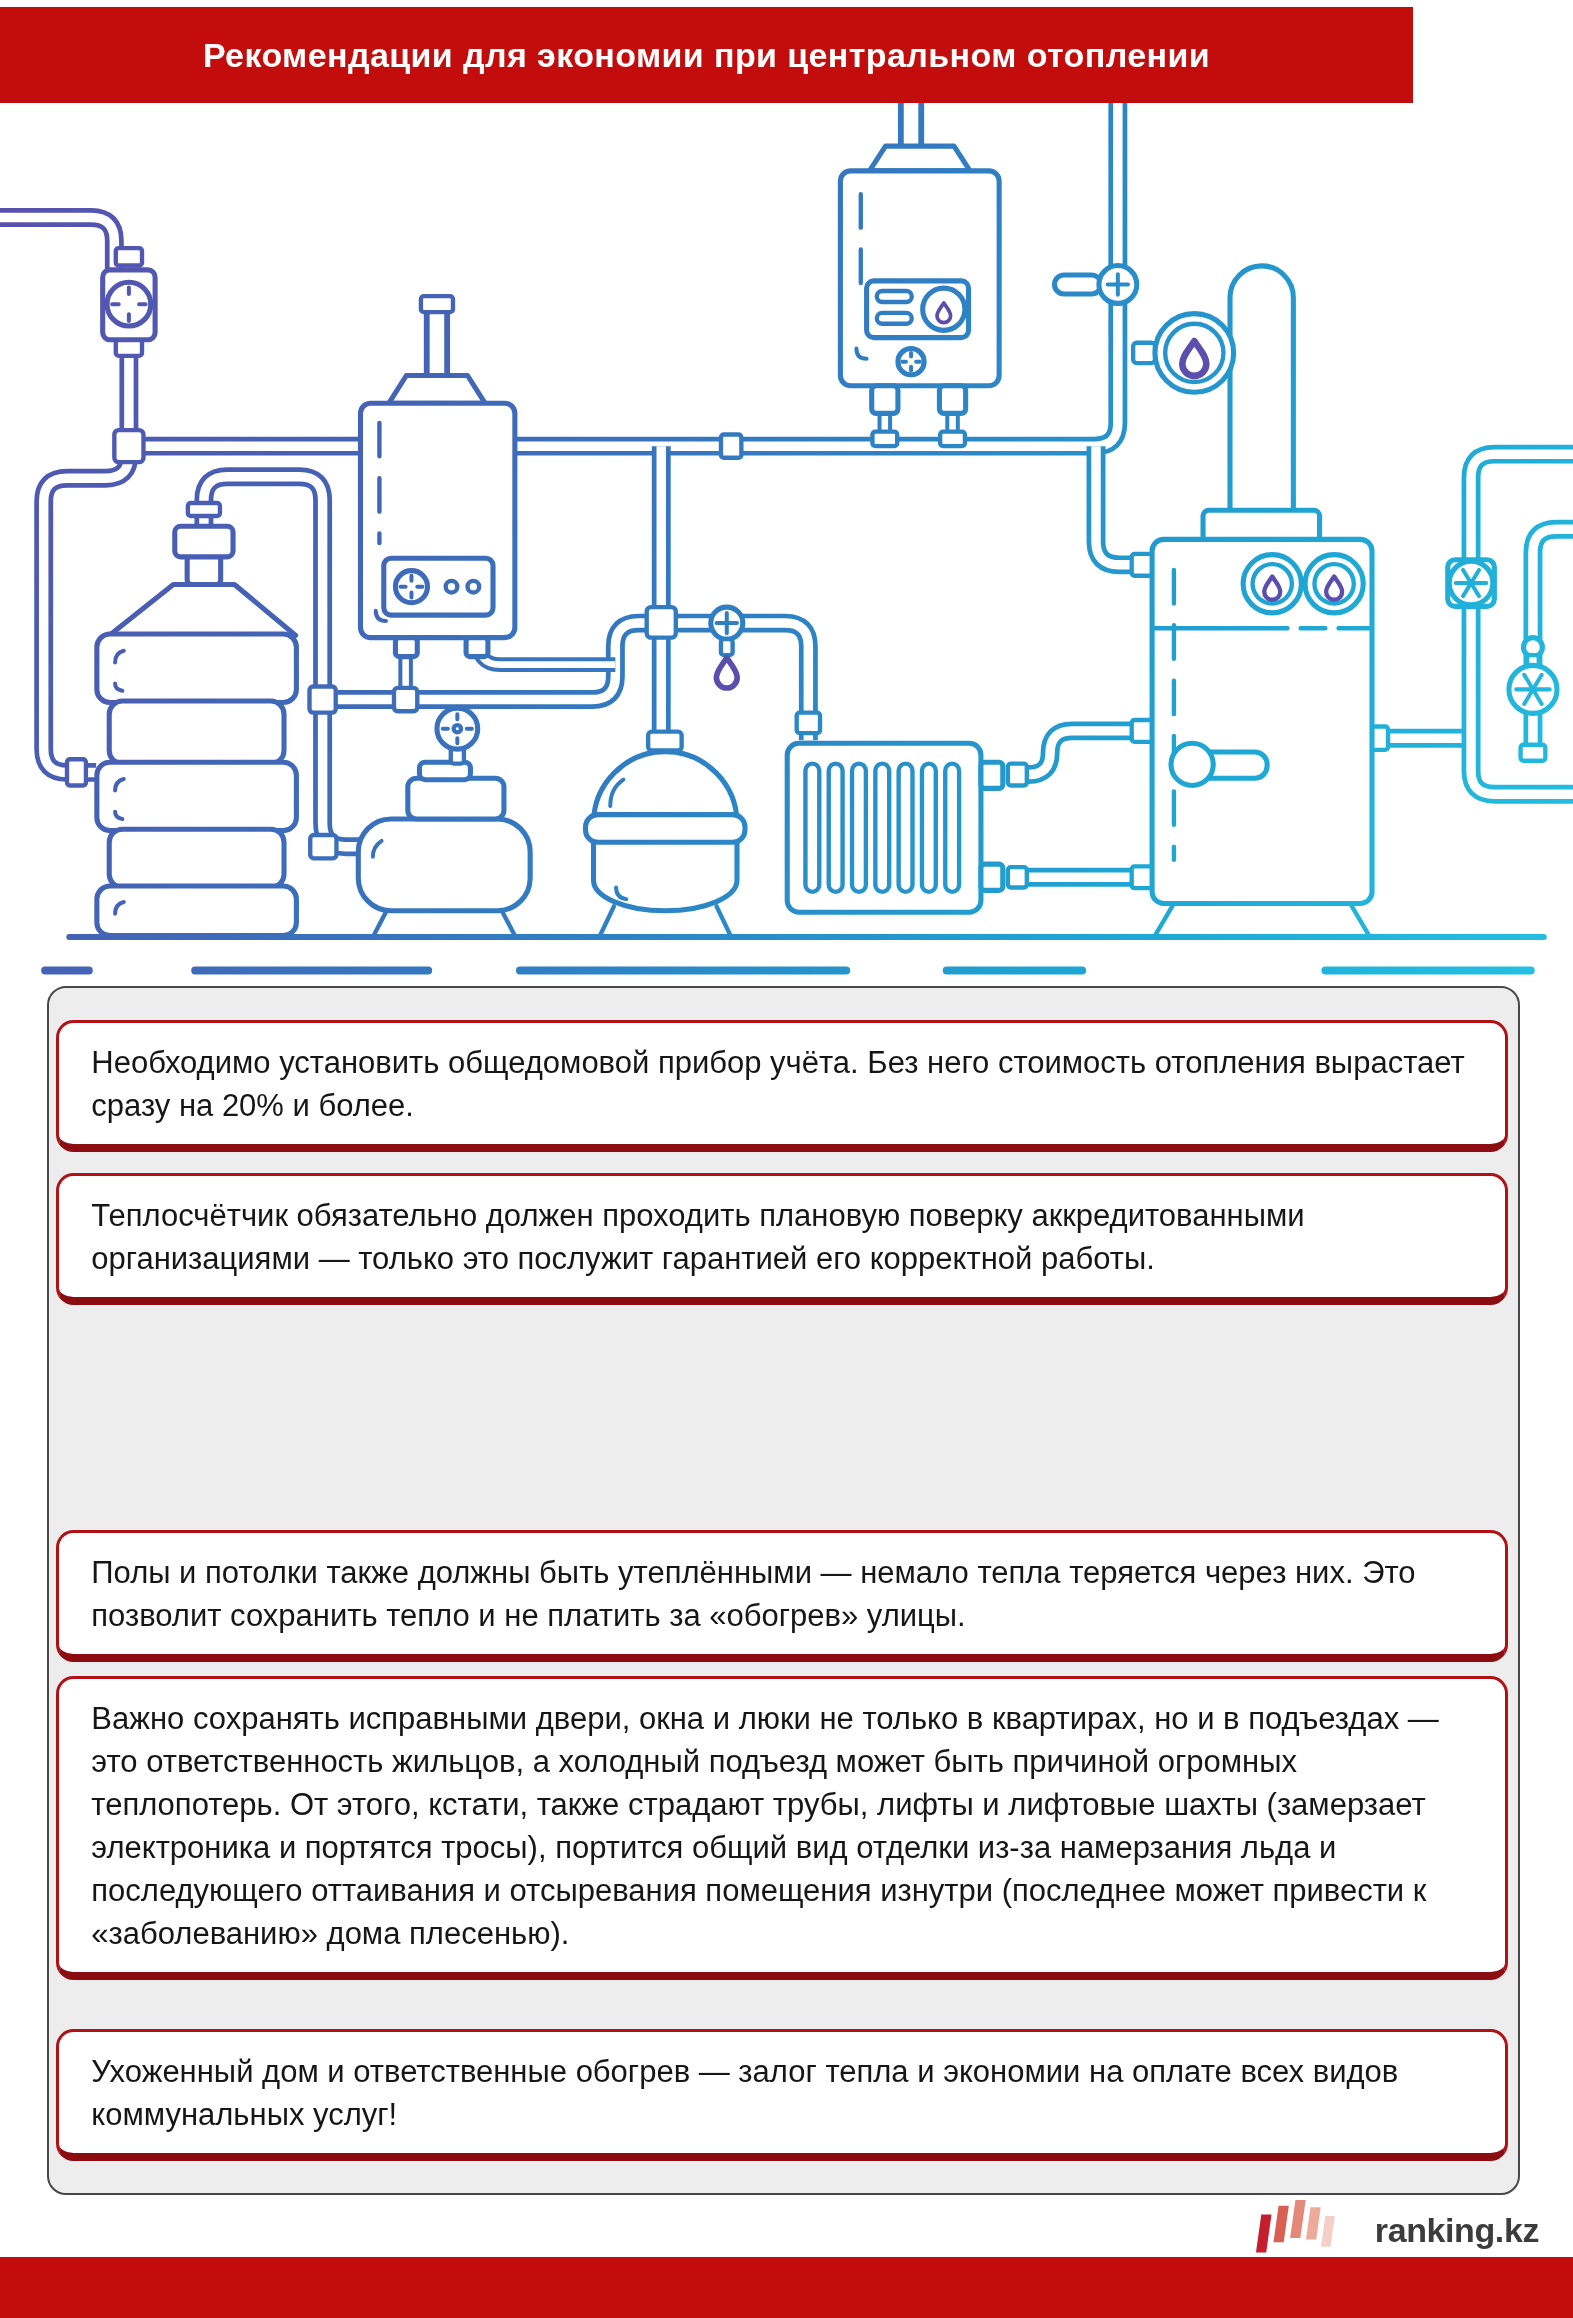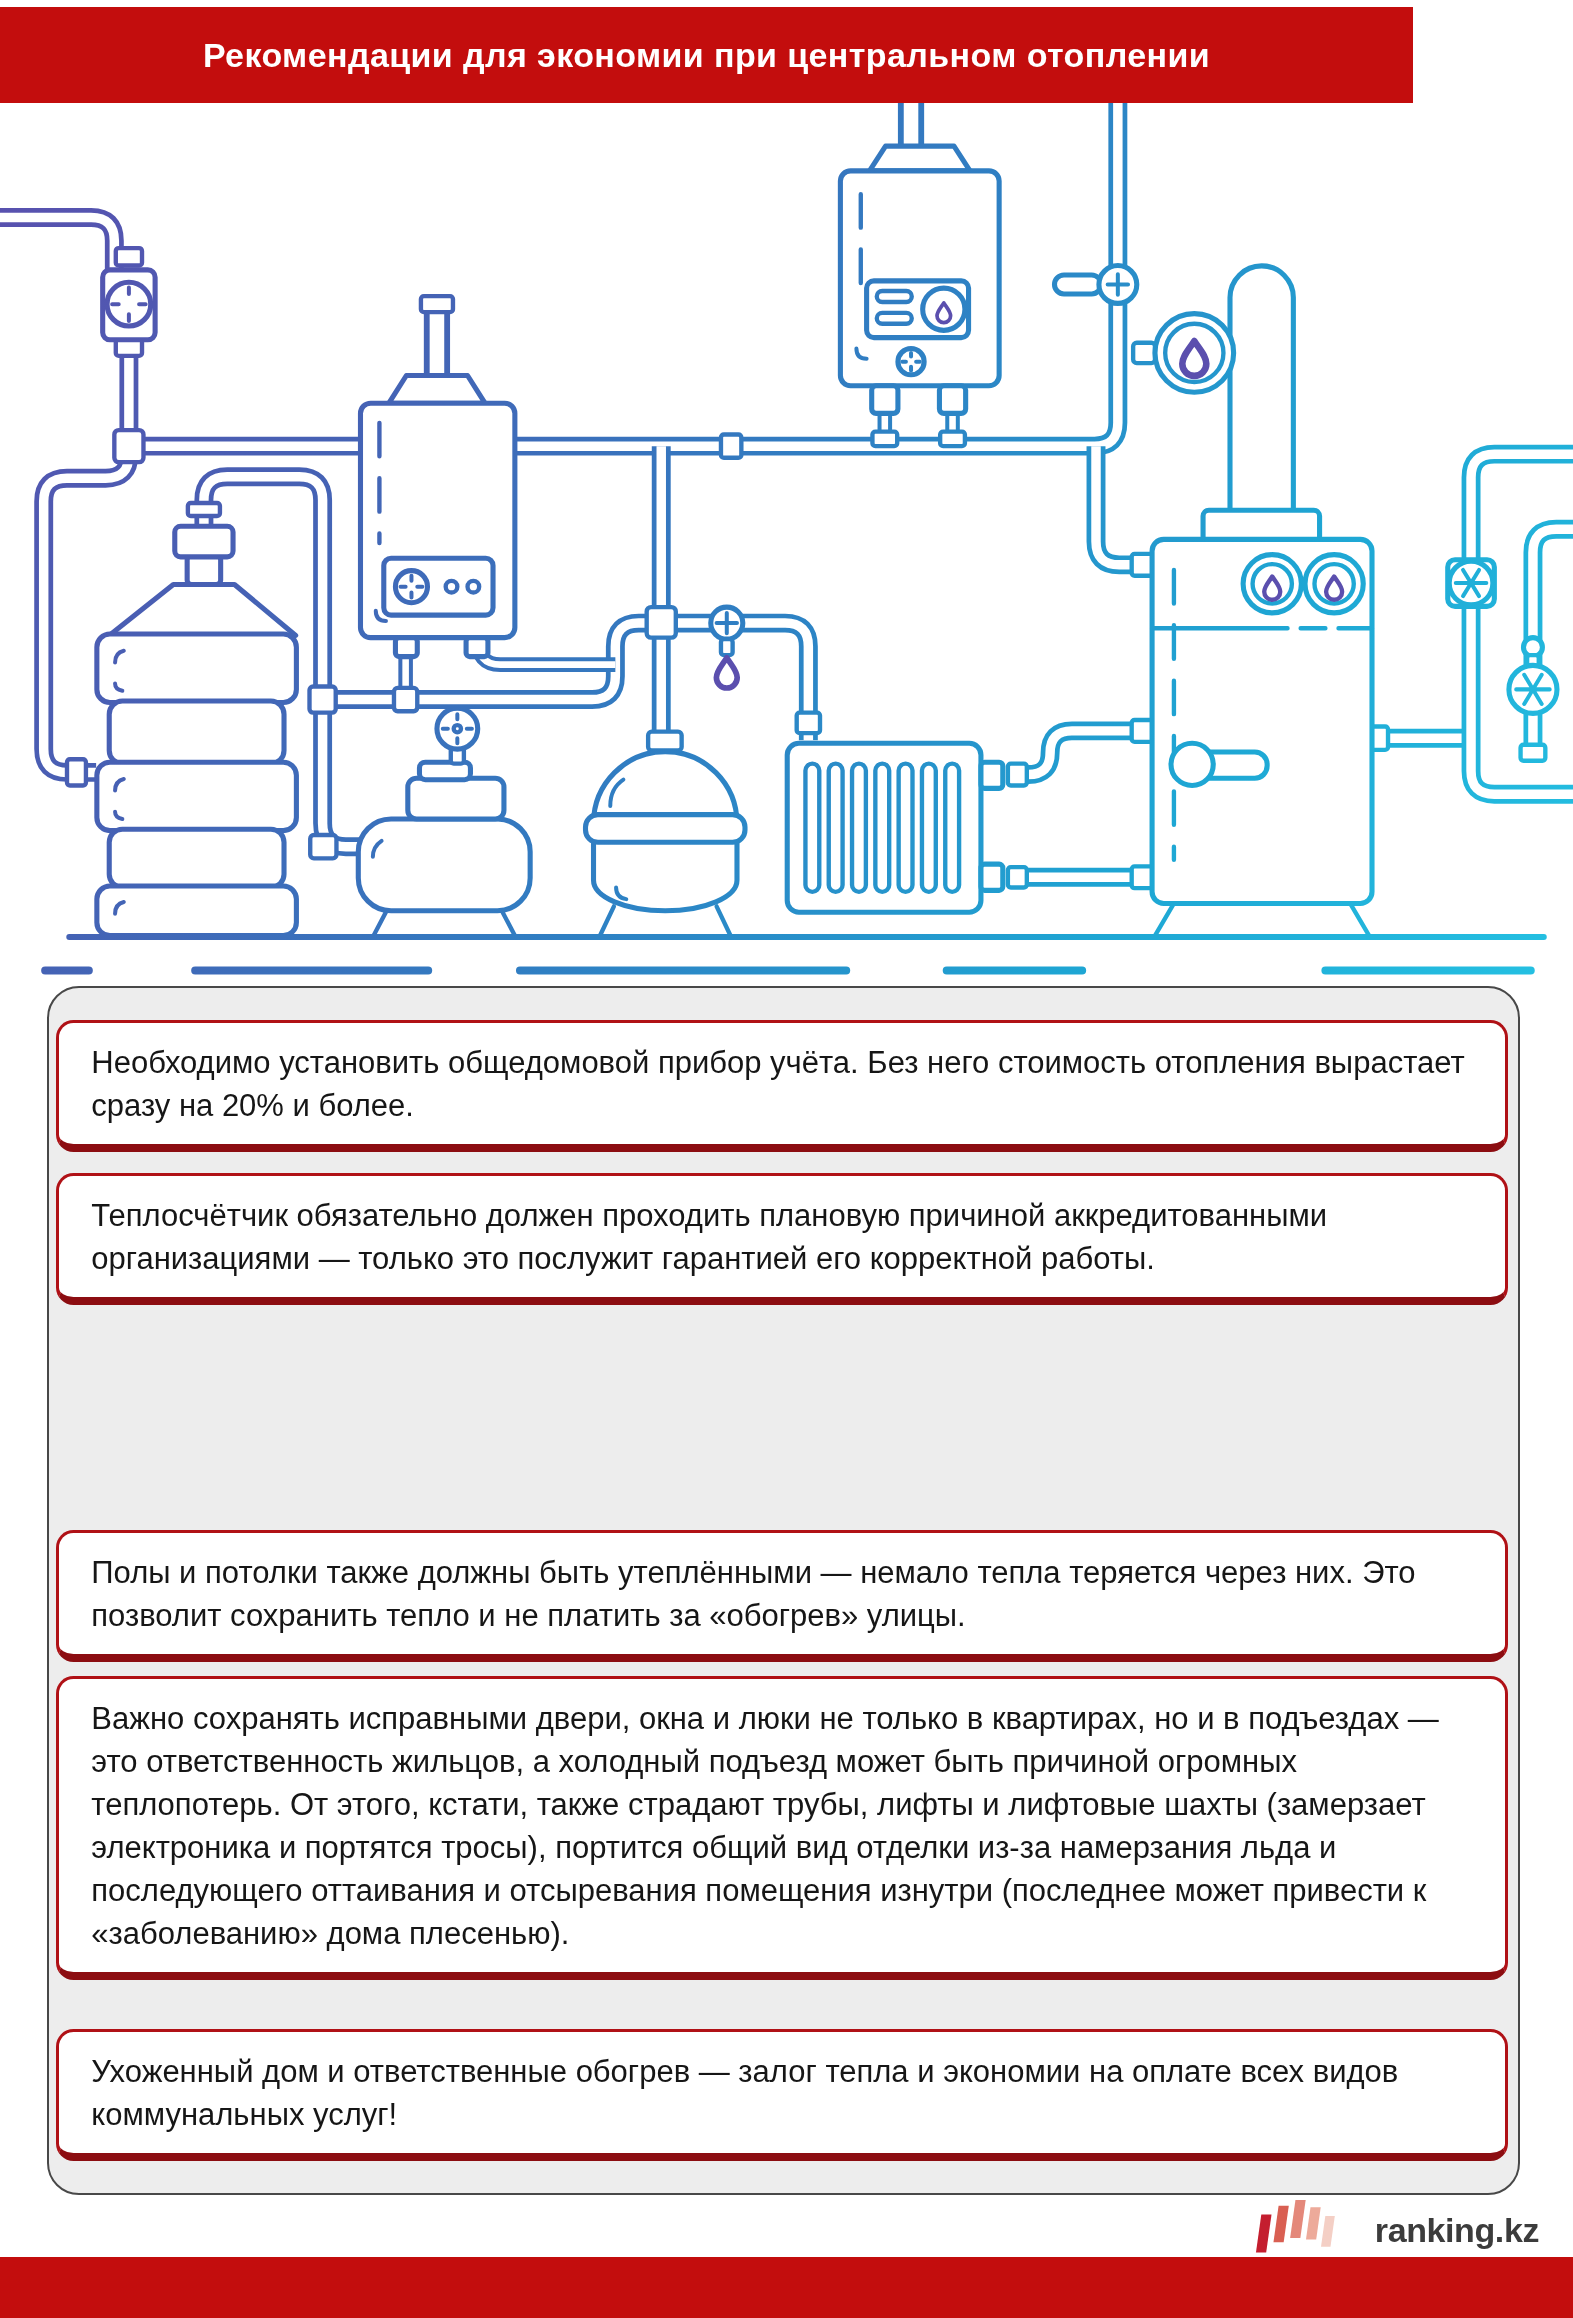--- a/index.html
+++ b/index.html
@@ -6,21 +6,21 @@
   body{width:1573px;height:2319px;position:relative;font-family:"Liberation Sans","DejaVu Sans",sans-serif;}
   .page{position:absolute;inset:0;background:#ffffff;overflow:hidden;}
 
   .header-bar{position:absolute;left:0;top:7.3px;width:1413px;height:96px;background:#c30d0d;
     display:flex;align-items:center;justify-content:center;z-index:3;}
   .header-title{color:#ffffff;font-size:34px;font-weight:bold;letter-spacing:0.4px;}
 
   .illustration{position:absolute;left:0;top:95px;width:1573px;height:896px;z-index:1;}
 
   .panel{position:absolute;left:47px;top:986px;width:1473px;height:1209px;background:#ededed;
-    border:2.9px solid #484848;border-radius:32px;box-sizing:border-box;z-index:2;}
+    border:2.9px solid #484848;border-radius:19px;box-sizing:border-box;z-index:2;}
   .rec{position:absolute;left:7.3px;width:1452px;box-sizing:border-box;background:#ffffff;
     border:3.6px solid #b01116;border-bottom-width:8px;border-bottom-color:#8c0d11;
     border-radius:17.5px;padding:17.5px 32px;font-size:31px;line-height:43px;color:#161616;}
   .rec-1{top:32px;}  .rec-2{top:185px;} .rec-3{top:339px;}
   .rec-4{top:542px;} .rec-5{top:688px;} .rec-6{top:1041px;}
 
   .footer-logo{position:absolute;top:2203px;right:34px;height:51px;display:flex;align-items:flex-end;gap:11.7px;z-index:3;}
   .logo-text{font-size:34px;font-weight:bold;color:#3c3c3c;letter-spacing:-0.4px;line-height:47px;margin-left:28px;}
   .bottom-bar{position:absolute;left:0;top:2257px;width:1573px;height:62px;background:#c30d0d;z-index:3;}
 
@@ -269,21 +269,21 @@
       <path class="gline" d="M 95,1286 H 2120"></path>
       <path class="gdash" d="M 62,1332 H 122 M 268,1332 H 588 M 714,1332 H 1162 M 1300,1332 H 1486 M 1820,1332 H 2102"></path>
     </g>
   </svg>
 
   <div class="panel">
     <div class="rec rec-1">
       <span>Необходимо установить общедомовой прибор учёта. Без него стоимость отопления вырастает сразу на 20% и более.</span>
     </div>
     <div class="rec rec-2">
-      <span>Теплосчётчик обязательно должен проходить плановую причиной аккредитованными организациями — только это послужит гарантией его корректной работы.</span>
+      <span>Теплосчётчик обязательно должен проходить плановую поверку аккредитованными организациями — только это послужит гарантией его корректной работы.</span>
     </div>
     <div class="rec rec-4">
       <span>Полы и потолки также должны быть утеплёнными — немало тепла теряется через них. Это позволит сохранить тепло и не платить за «обогрев» улицы.</span>
     </div>
     <div class="rec rec-5">
       <span>Важно сохранять исправными двери, окна и люки не только в квартирах, но и в подъездах — это ответственность жильцов, а холодный подъезд может быть причиной огромных теплопотерь. От этого, кстати, также страдают трубы, лифты и лифтовые шахты (замерзает электроника и портятся тросы), портится общий вид отделки из-за намерзания льда и последующего оттаивания и отсыревания помещения изнутри (последнее может привести к «заболеванию» дома плесенью).</span>
     </div>
     <div class="rec rec-6">
       <span>Ухоженный дом и ответственные обогрев — залог тепла и экономии на оплате всех видов коммунальных услуг!</span>
     </div>

